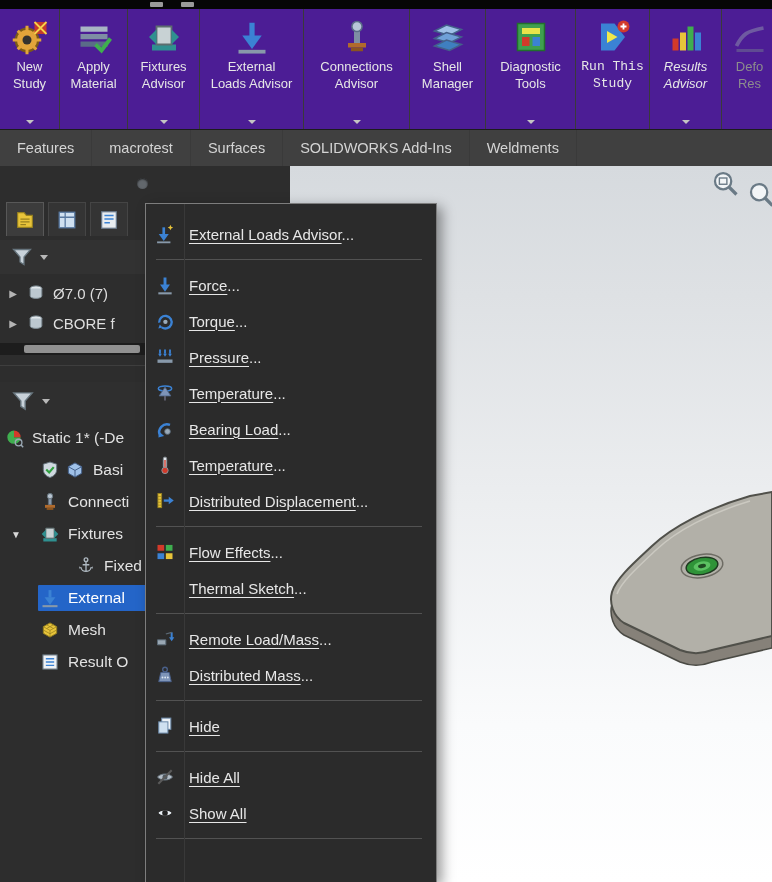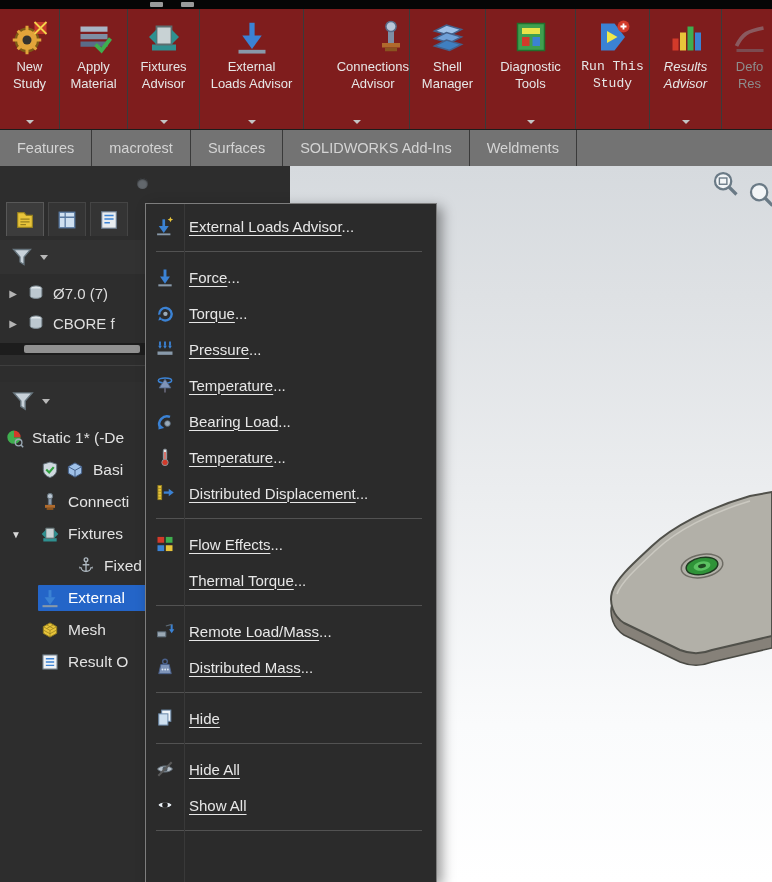--- a/index.html
+++ b/index.html
@@ -6,29 +6,29 @@
   html,body{background:#111}
   #root{position:relative;width:772px;height:882px;overflow:hidden;background:#2d2d2d;
         font-family:"Liberation Sans",sans-serif;user-select:none}
   .icon{display:inline-flex;align-items:center;justify-content:center;flex:none}
 
   
   .titlebar{position:absolute;left:0;top:0;width:772px;height:9px;background:#060606;display:flex;gap:18px;padding-left:150px;align-items:center}
   .tglyph{width:13px;height:5px;background:#9a9a9a;border-radius:1px}
 
   
-  .toolbar{position:absolute;left:0;top:9px;width:772px;height:121px;background:#7f1d1d;display:flex;overflow:hidden;border-bottom:1px solid #1c1c1c}
+  .toolbar{position:absolute;left:0;top:9px;width:772px;height:121px;background:#4c1d95;display:flex;overflow:hidden;border-bottom:1px solid #1c1c1c}
   .tb-btn{height:100%;flex:none;display:flex;flex-direction:column;align-items:center;padding-top:10px;position:relative;border-right:1px solid #3a3a3a;cursor:default}
   .tb-lines{margin-top:3px;text-align:center;font-size:13px;line-height:17px;color:#e6e6e6;white-space:nowrap}
   .tb-btn.disabled .tb-lines{color:#8d8d8d}
   .tb-btn.disabled .icon{opacity:.45}
   .tb-fly{position:absolute;bottom:5px;left:50%;margin-left:-4px;width:0;height:0;border-left:4px solid transparent;border-right:4px solid transparent;border-top:4px solid #c4c4c4}
 
   
-  .tabs{position:absolute;left:0;top:130px;width:772px;height:36px;background:#737373;display:flex;overflow:hidden}
+  .tabs{position:absolute;left:0;top:130px;width:772px;height:36px;background:#404040;display:flex;overflow:hidden}
   .tab{padding:0 17px;display:flex;align-items:center;font-size:14.5px;color:#d4d4d4;border-right:1px solid #3a3a3a;white-space:nowrap}
 
   
   .viewport{position:absolute;left:290px;top:166px;width:482px;height:716px;overflow:hidden;
     background:linear-gradient(180deg,#d6dade 0%,#dee1e4 18%,#ebedef 45%,#fafbfc 78%,#ffffff 100%)}
   .zoom-a{position:absolute;left:420px;top:2px}
   .zoom-b{position:absolute;left:456px;top:13px}
   .part{position:absolute;left:250px;top:304px}
 
   
@@ -51,21 +51,21 @@
   .stree{position:absolute;left:0;top:256px;width:290px}
   .srow{height:32px;display:flex;align-items:center;font-size:15.5px;color:#e2e2e2;position:relative}
   .sarr{position:absolute;left:8px;width:16px;color:#d8d8d8;font-size:10px;text-align:center}
   .rowbox{display:flex;align-items:center;gap:5px;height:26px;padding:0 8px 0 2px;border-radius:1px}
   .slabel{margin-left:3px;white-space:nowrap}
   .srow.sel .rowbox{background:#2465c8;padding-right:34px}
   .srow.sel .slabel{color:#fff}
 
   
   .menu{position:absolute;left:145px;top:203px;width:292px;bottom:0;background:#2b2b2b;
-        border:1px solid #7d7d7d;border-bottom:none;padding-top:4px;overflow:hidden;
+        border:1px solid #7d7d7d;border-bottom:none;padding-top:12px;overflow:hidden;
         box-shadow:5px 4px 12px rgba(0,0,0,.4)}
   .gutter{position:absolute;left:38px;top:0;bottom:0;width:1px;background:#393939;pointer-events:none}
   .menu-item{height:36px;display:flex;align-items:center}
   .mi-icon{width:38px;display:flex;align-items:center;justify-content:center;flex:none}
   .mi-label{margin-left:5px;font-size:15px;color:#e7e7e7;white-space:nowrap}
   .mi-label .main{text-decoration:underline;text-underline-offset:3px;text-decoration-thickness:1px}
   .menu-sep{height:1px;background:#525252;margin:7px 14px 7px 10px}
 </style>
 </head>
 <body>
@@ -132,21 +132,21 @@
             <path d="M5.5 11l6.5 9 6.5-9z" fill="#3b82d4"></path>
             <path d="M3 21.8h18" stroke="#8899aa" stroke-width="2.5"></path>
           </svg>
         </span>
         <div class="tb-lines">
           <div>External</div>
           <div>Loads Advisor</div>
         </div>
         <div class="tb-fly"></div>
       </div>
-      <div class="tb-btn" style="width: 106px; align-items: flex-end;">
+      <div class="tb-btn" style="width: 106px;">
         <span class="icon">
           <svg width="36" height="36" viewBox="0 0 24 24">
             <rect x="10" y="3" width="4" height="13" fill="#7e8ea4"></rect>
             <circle cx="12" cy="5" r="3.4" fill="#b8c6d8" stroke="#5a6c88" stroke-width="1"></circle>
             <path d="M6 16h12v3H6z" fill="#b06a2c"></path>
             <path d="M8 19h8v2.5H8z" fill="#8a5420"></path>
           </svg>
         </span>
         <div class="tb-lines">
           <div>Connections</div>
@@ -552,21 +552,21 @@
               <rect x="13" y="3.5" width="8" height="7" fill="#3fae4f"></rect>
               <rect x="3" y="13.5" width="8" height="7" fill="#3b82d4"></rect>
               <rect x="13" y="13.5" width="8" height="7" fill="#e8c43a"></rect>
             </svg>
           </span>
         </span>
         <span class="mi-label"><span class="main">Flow Effects</span><span>...</span></span>
       </div>
       <div class="menu-item">
         <span class="mi-icon"></span>
-        <span class="mi-label"><span class="main">Thermal Torque</span><span>...</span></span>
+        <span class="mi-label"><span class="main">Thermal Sketch</span><span>...</span></span>
       </div>
       <div class="menu-sep"></div>
       <div class="menu-item">
         <span class="mi-icon">
           <span class="icon">
             <svg width="20" height="20" viewBox="0 0 24 24">
               <path d="M3 13h10v6H3z" fill="#9aa8b4" stroke="#5c6a76" stroke-width="1.2"></path>
               <path d="M20 4v7" stroke="#3b82d4" stroke-width="2.4"></path>
               <path d="M16.8 10l3.2 4.6 3.2-4.6z" fill="#3b82d4"></path>
               <path d="M13 6l7-2" stroke="#5c6a76" stroke-width="1.4"></path>

